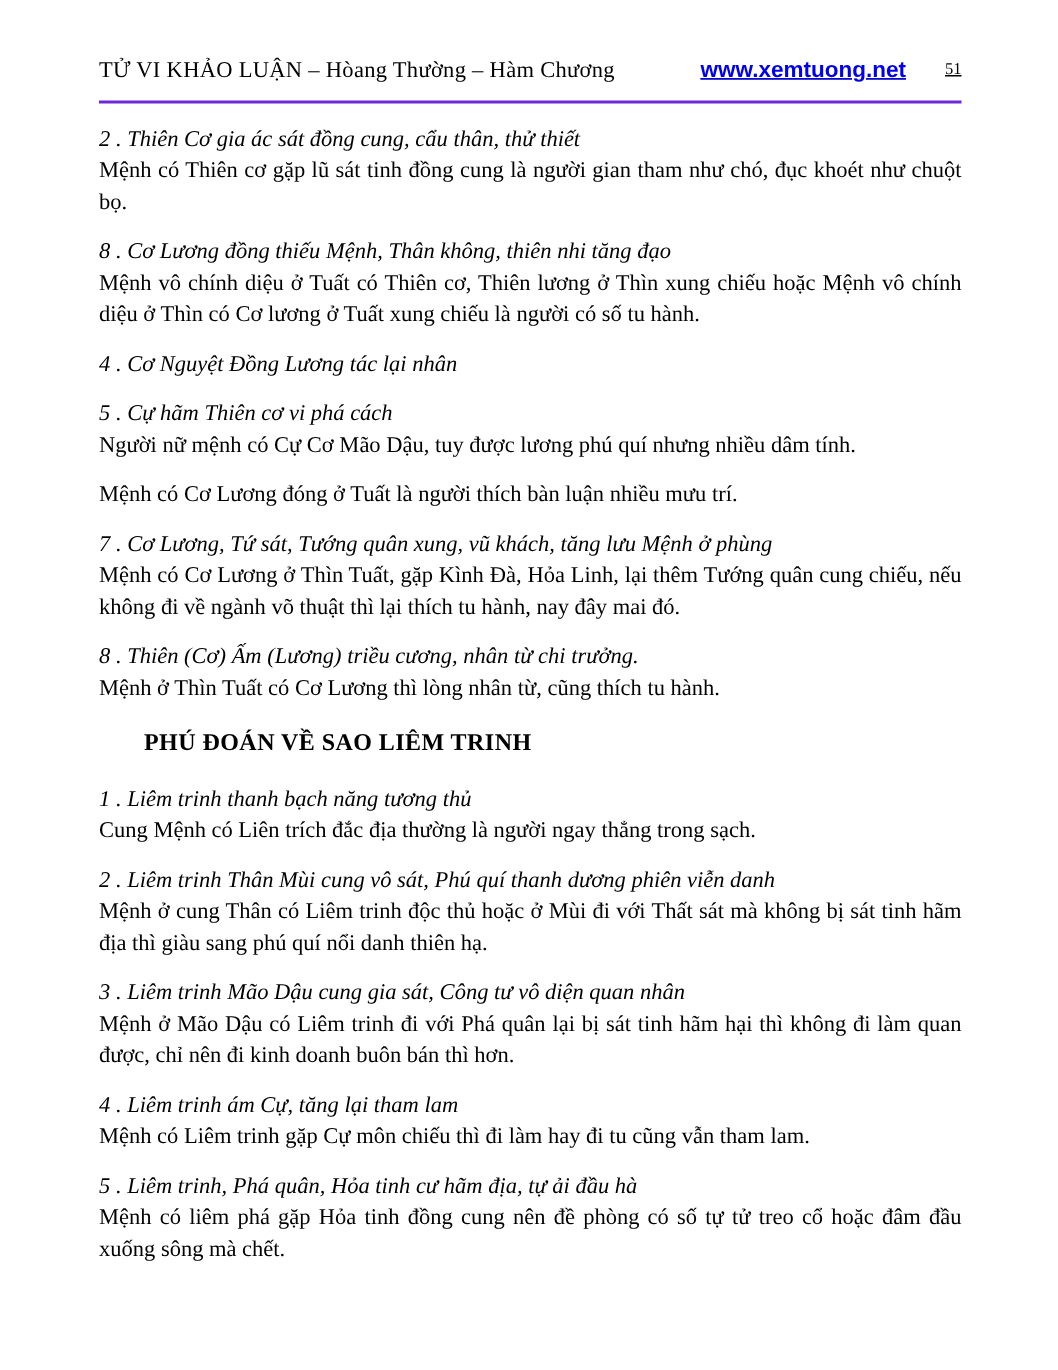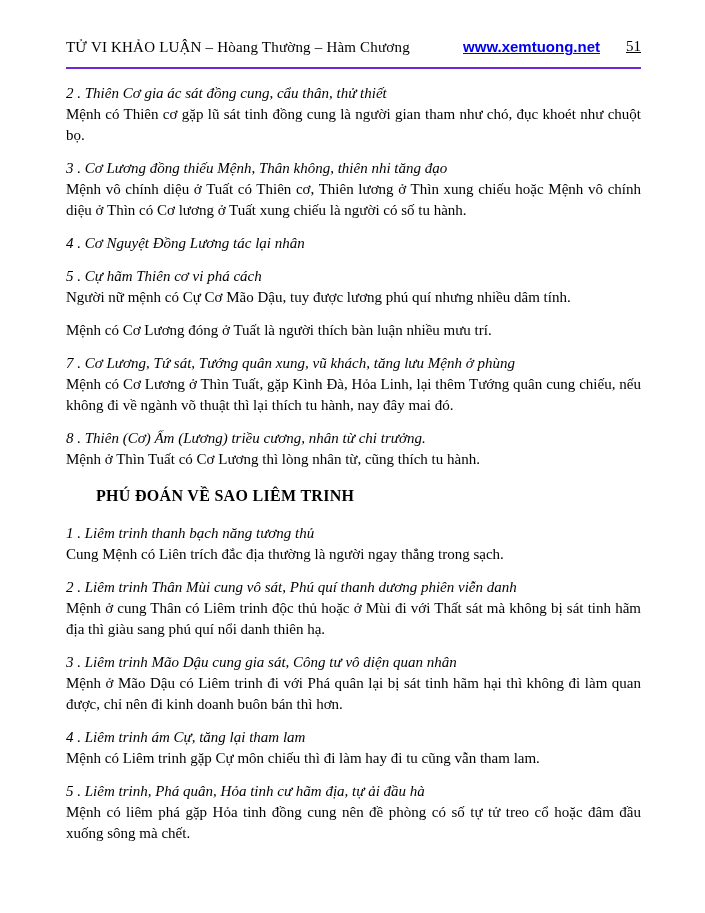--- a/index.html
+++ b/index.html
@@ -41,21 +41,21 @@
   }
   .site-link {
     font-family: "Liberation Sans", "DejaVu Sans", sans-serif;
     font-weight: bold;
     font-size: 15px;
     color: #0000ee;
     text-decoration: underline;
     cursor: pointer;
   }
   .page-num {
-    font-size: 15px;
+    font-size: 11px;
   }
   .section {
     margin-bottom: 12px;
   }
   .sec-heading {
     font-style: italic;
     margin: 0;
   }
   .sec-body {
     margin: 0;
@@ -80,21 +80,21 @@
       <span class="page-num">51</span>
     </span>
   </div>
 
   <div class="section">
     <p class="sec-heading">2 . Thiên Cơ gia ác sát đồng cung, cẩu thân, thử thiết</p>
     <p class="sec-body">Mệnh có Thiên cơ gặp lũ sát tinh đồng cung là người gian tham như chó, đục khoét như chuột bọ.</p>
   </div>
 
   <div class="section">
-    <p class="sec-heading">3 . Cơ Lương đồng thiếu Mệnh, Thân không, thiên nhi tăng đạo</p>
+    <p class="sec-heading">8 . Cơ Lương đồng thiếu Mệnh, Thân không, thiên nhi tăng đạo</p>
     <p class="sec-body">Mệnh vô chính diệu ở Tuất có Thiên cơ, Thiên lương ở Thìn xung chiếu hoặc Mệnh vô chính diệu ở Thìn có Cơ lương ở Tuất xung chiếu là người có số  tu hành.</p>
   </div>
 
   <div class="section">
     <p class="sec-heading">4 . Cơ Nguyệt Đồng Lương tác lại nhân</p>
   </div>
 
   <div class="section">
     <p class="sec-heading">5 . Cự hãm Thiên cơ vi phá cách</p>
     <p class="sec-body">Người nữ mệnh có Cự Cơ Mão Dậu, tuy được lương phú quí nhưng nhiều dâm tính.</p>

